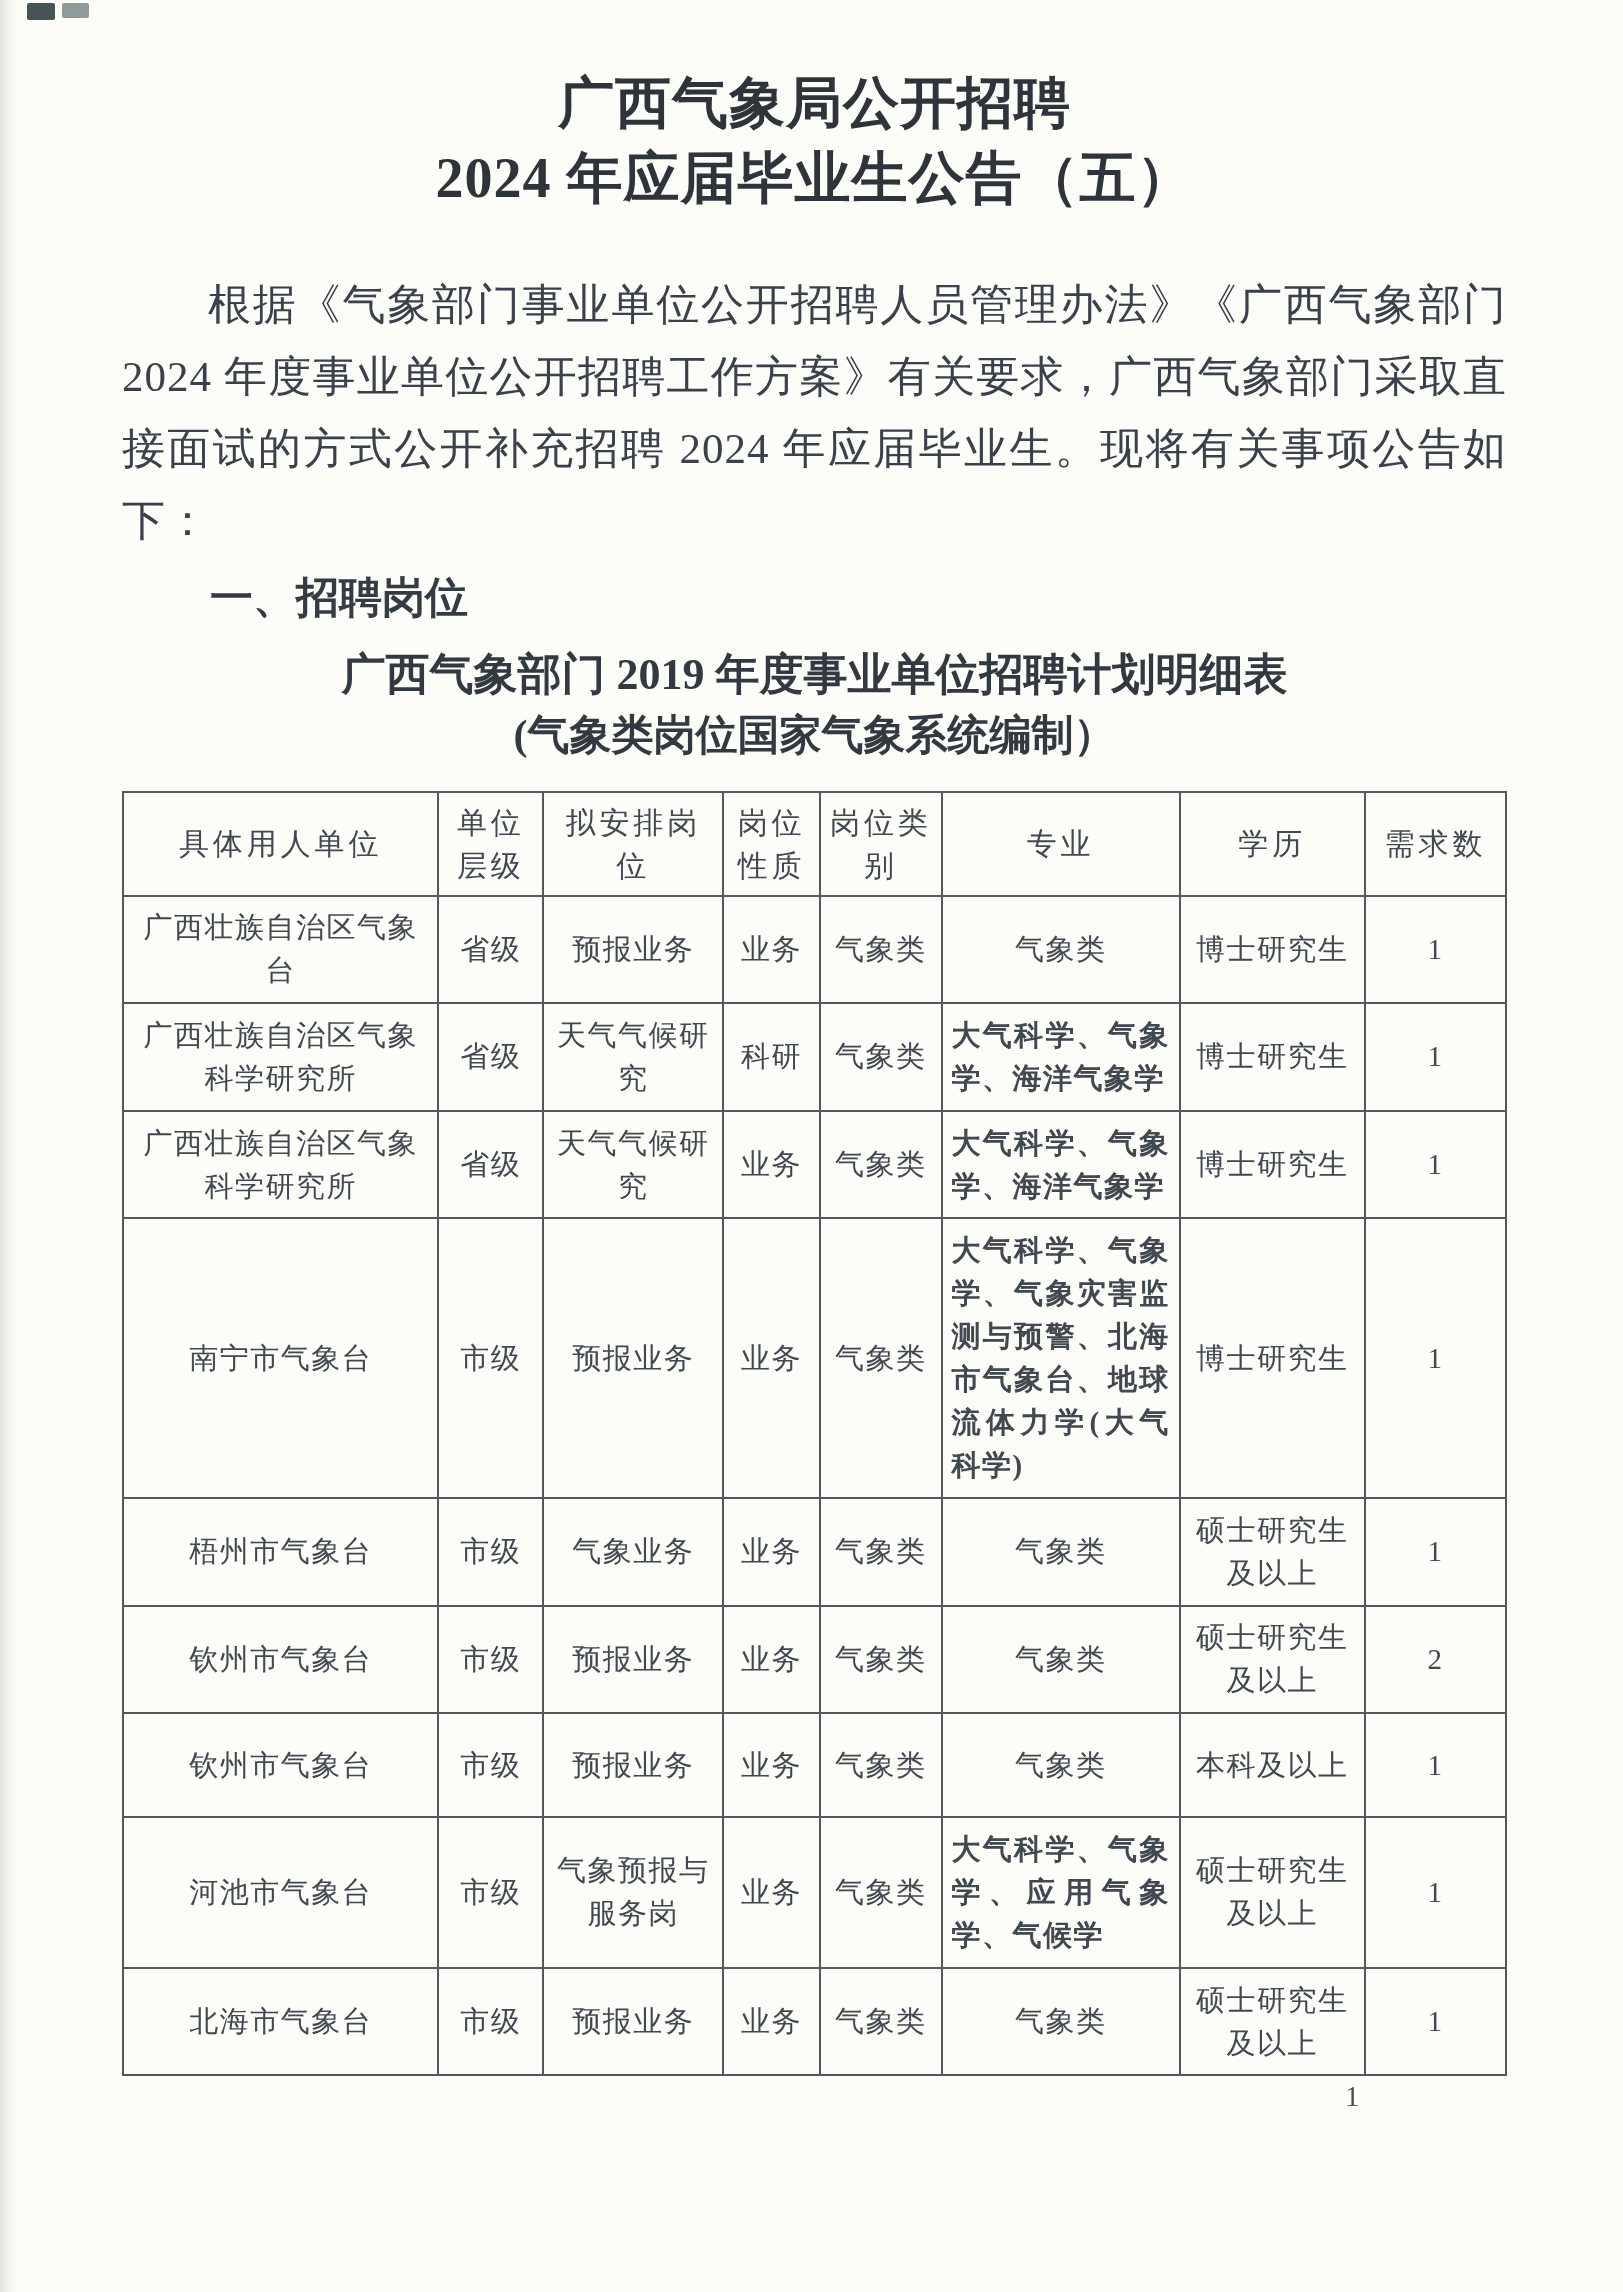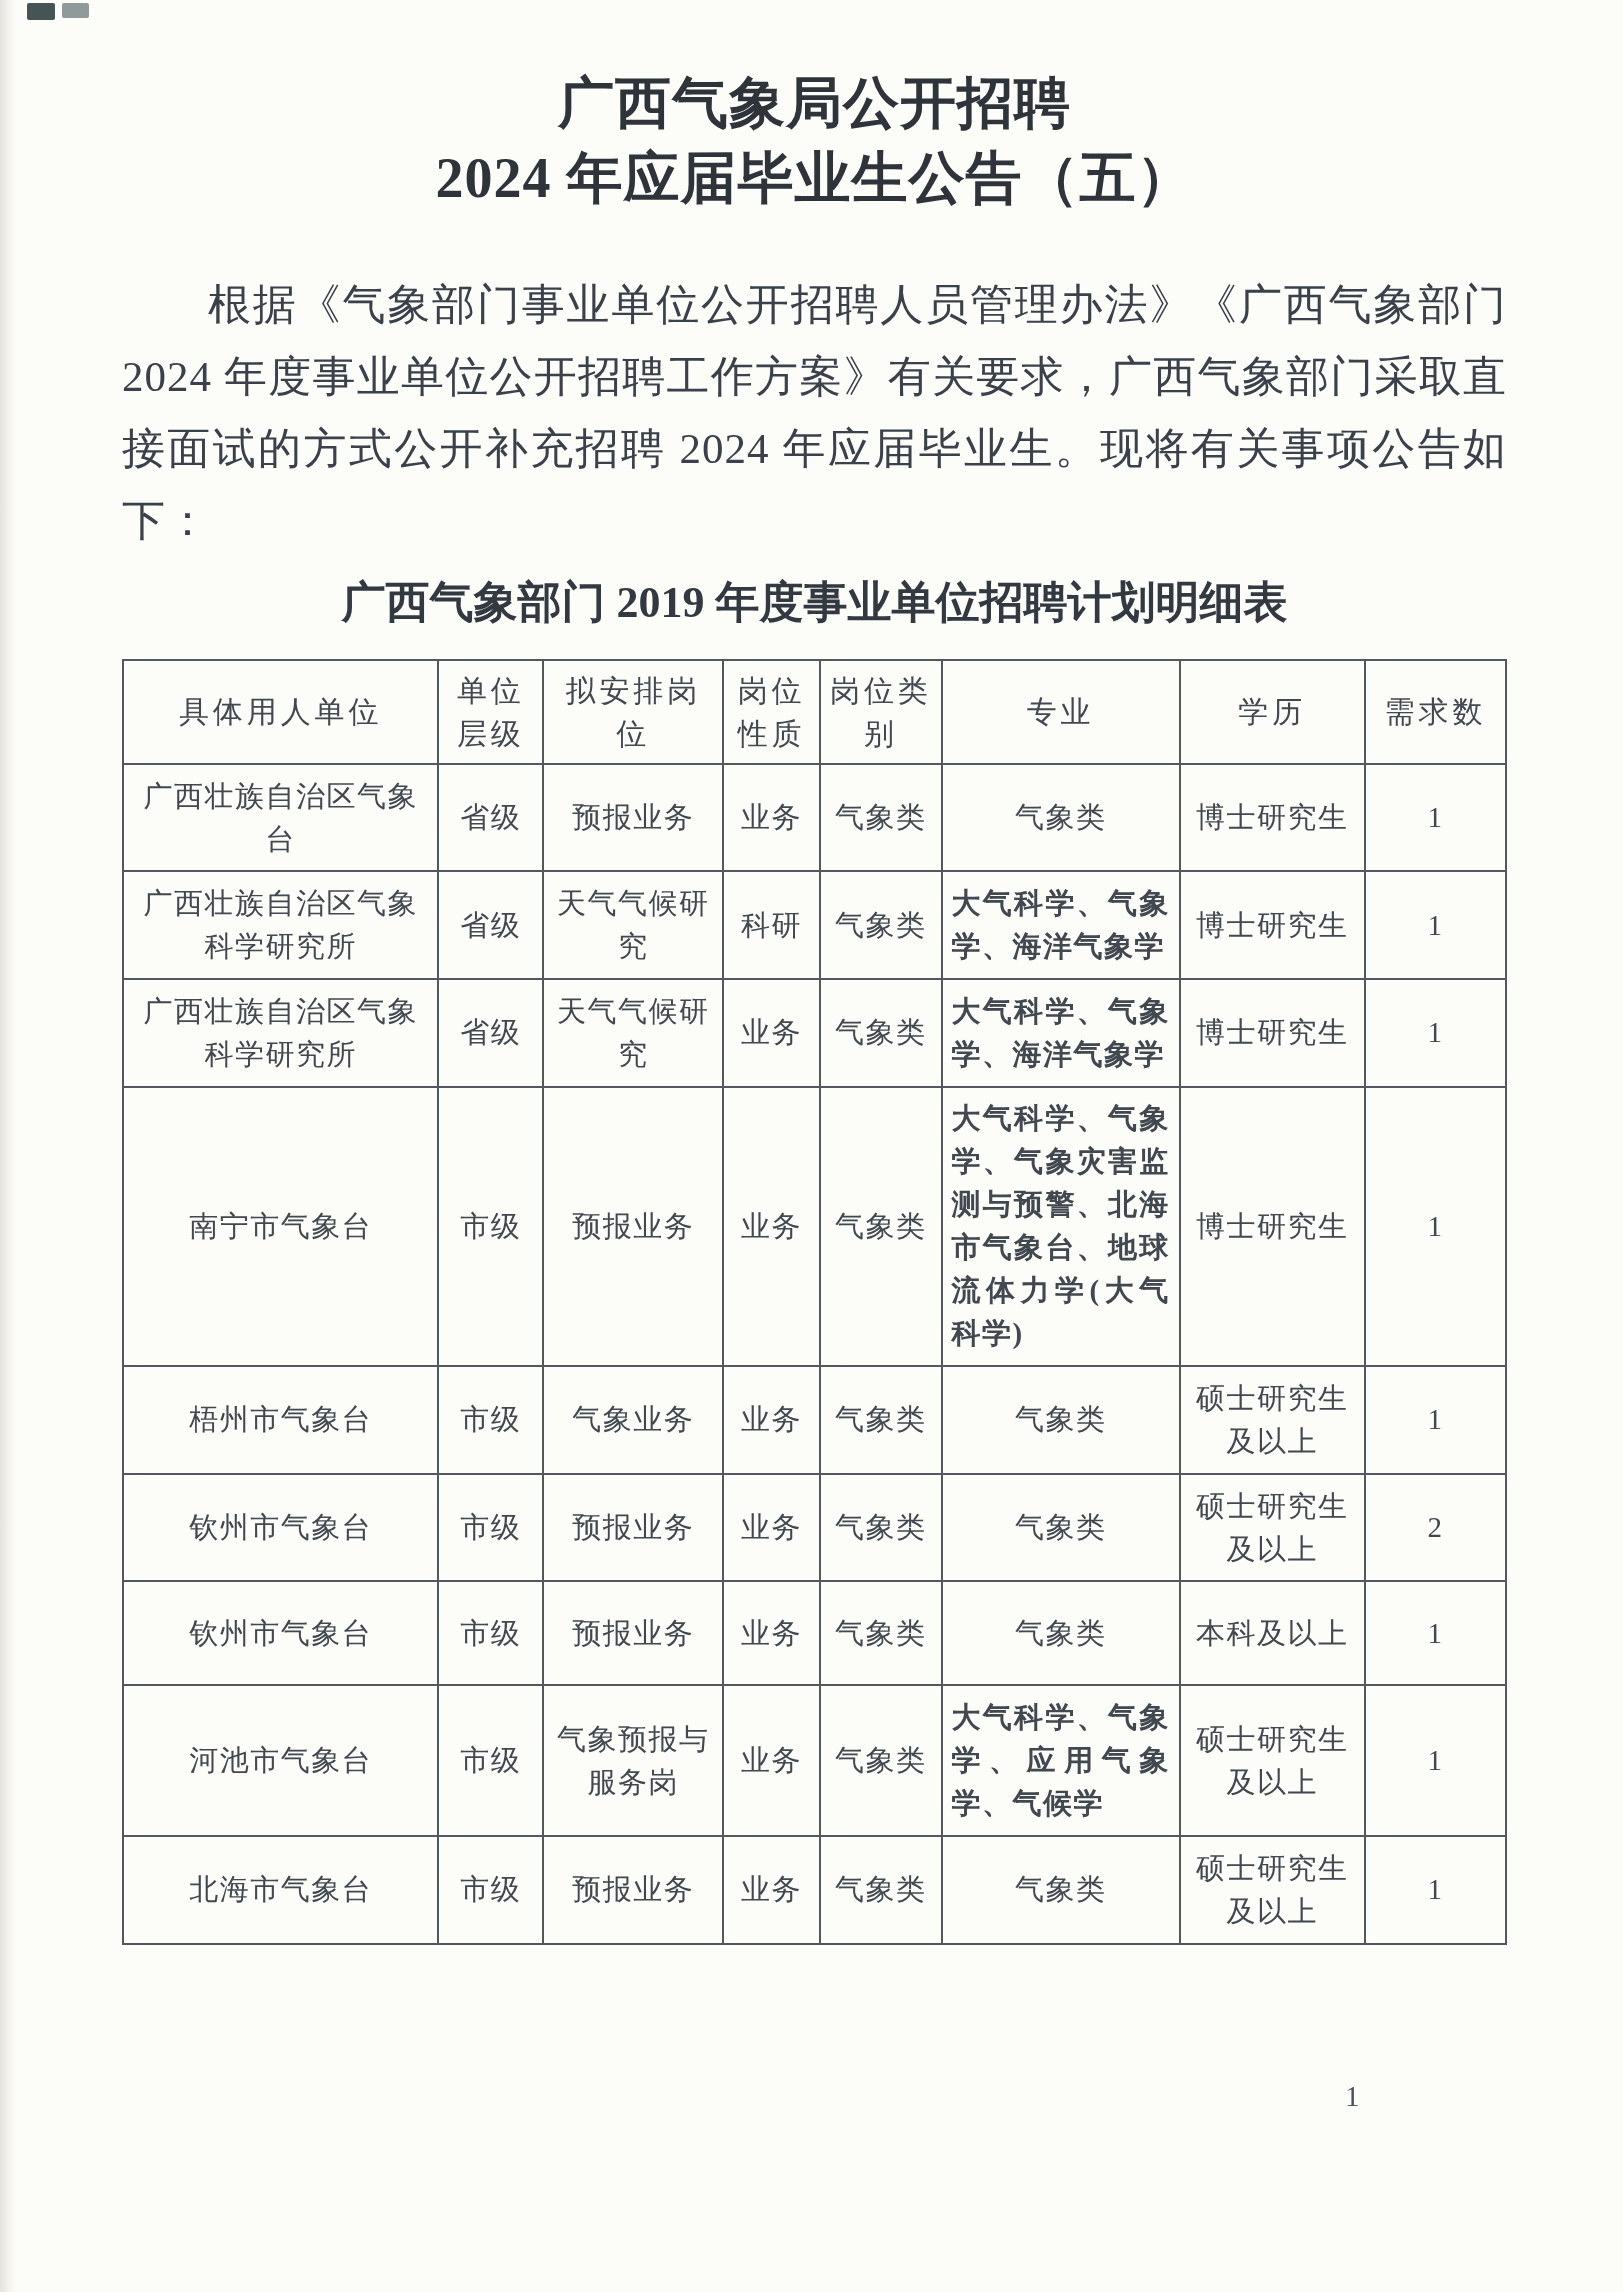--- a/index.html
+++ b/index.html
@@ -79,22 +79,24 @@
 
 <div class="content">
 
   <div class="doc-title">
     <div>广西气象局公开招聘</div>
     <div>2024 年应届毕业生公告（五）</div>
   </div>
 
   <p class="intro-paragraph">根据《气象部门事业单位公开招聘人员管理办法》《广西气象部门 2024 年度事业单位公开招聘工作方案》有关要求，广西气象部门采取直接面试的方式公开补充招聘 2024 年应届毕业生。现将有关事项公告如下：</p>
 
+  <div class="section-heading">一、招聘岗位</div>
 
   <div class="table-title">广西气象部门 2019 年度事业单位招聘计划明细表</div>
+  <div class="table-subtitle">(气象类岗位国家气象系统编制）</div>
 
   <table class="recruitment">
     <colgroup>
         <col style="width: 22.8%;">
         <col style="width: 7.6%;">
         <col style="width: 13%;">
         <col style="width: 7%;">
         <col style="width: 8.8%;">
         <col style="width: 17.2%;">
         <col style="width: 13.4%;">

